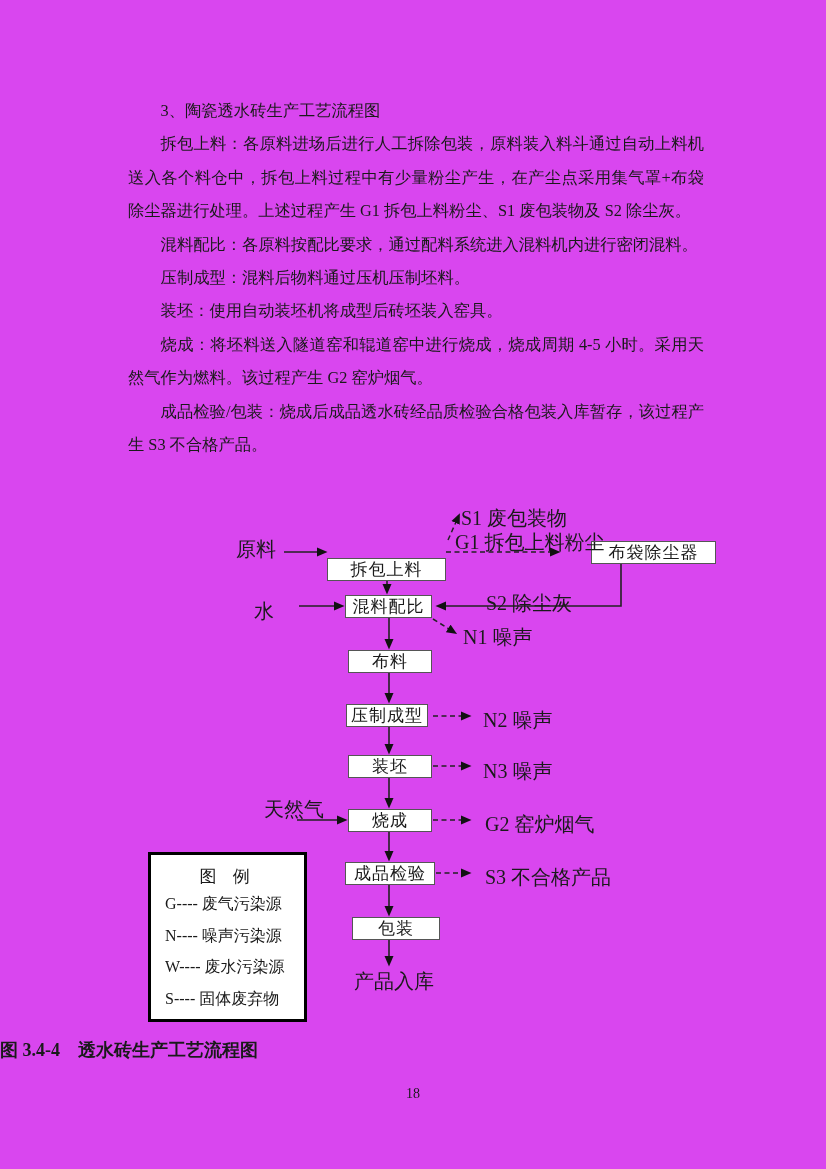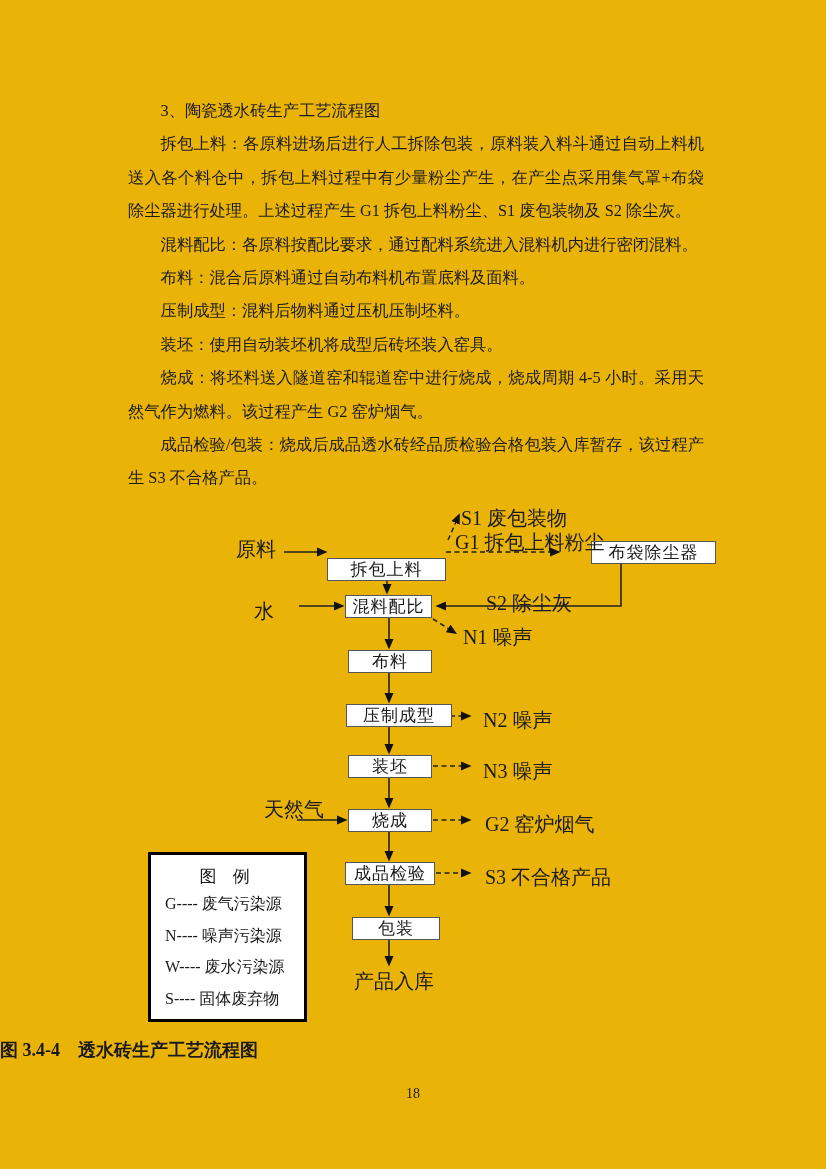--- a/index.html
+++ b/index.html
@@ -1,17 +1,17 @@
 <!DOCTYPE html>
 <html><head>
 <meta charset="utf-8">
 <style>
   html,body{margin:0;padding:0;background:#888;}
   .page{
-    position:relative;width:826px;height:1169px;background:#eab308;
+    position:relative;width:826px;height:1169px;background:#d946ef;
     margin:0 auto;overflow:hidden;
     font-family:"Liberation Serif","DejaVu Serif",serif;color:#1a1a1a;
   }
   
   .text-block{
     position:absolute;left:128px;top:94px;width:576px;
     font-size:16.3px;line-height:33.4px;text-align:justify;
   }
   .text-block p{margin:0;text-indent:2em;}
   
@@ -19,21 +19,21 @@
   .flowchart svg{position:absolute;left:0;top:0;}
   .fbox{
     position:absolute;border:1.5px solid #555;background:#fff;
     display:flex;align-items:center;justify-content:center;
     font-size:17px;letter-spacing:1px;box-sizing:border-box;
   }
   .b-unpack{left:327px;top:58px;width:119px;height:23px;}
   .b-bagfilter{left:591px;top:41px;width:125px;height:23px;}
   .b-mixing{left:345px;top:95px;width:87px;height:23px;}
   .b-distributing{left:348px;top:150px;width:84px;height:23px;}
-  .b-pressing{left:346px;top:204px;width:106px;height:23px;}
+  .b-pressing{left:346px;top:204px;width:82px;height:23px;}
   .b-loading{left:348px;top:255px;width:84px;height:23px;}
   .b-firing{left:348px;top:309px;width:84px;height:23px;}
   .b-inspection{left:345px;top:362px;width:90px;height:23px;}
   .b-packing{left:352px;top:417px;width:88px;height:23px;}
   .flabel{position:absolute;font-size:20px;white-space:nowrap;}
   .l-raw{left:236px;top:36px;}
   .l-water{left:254px;top:98px;}
   .l-gas{left:264px;top:296px;}
   .l-end{left:354px;top:468px;}
   .l-s1{left:461px;top:5px;}
@@ -67,21 +67,20 @@
 </style>
 </head>
 <body>
 
 <div class="page">
 
   <div class="text-block">
     <p>3、陶瓷透水砖生产工艺流程图</p>
     <p>拆包上料：各原料进场后进行人工拆除包装，原料装入料斗通过自动上料机送入各个料仓中，拆包上料过程中有少量粉尘产生，在产尘点采用集气罩+布袋除尘器进行处理。上述过程产生 G1 拆包上料粉尘、S1 废包装物及 S2 除尘灰。</p>
     <p>混料配比：各原料按配比要求，通过配料系统进入混料机内进行密闭混料。</p>
-    <p>布料：混合后原料通过自动布料机布置底料及面料。</p>
     <p>压制成型：混料后物料通过压机压制坯料。</p>
     <p>装坯：使用自动装坯机将成型后砖坯装入窑具。</p>
     <p>烧成：将坯料送入隧道窑和辊道窑中进行烧成，烧成周期 4-5 小时。采用天然气作为燃料。该过程产生 G2 窑炉烟气。</p>
     <p>成品检验/包装：烧成后成品透水砖经品质检验合格包装入库暂存，该过程产生 S3 不合格产品。</p>
   </div>
 
   <div class="flowchart">
 
     <svg width="826" height="505" viewBox="0 0 826 505">
       <defs>

